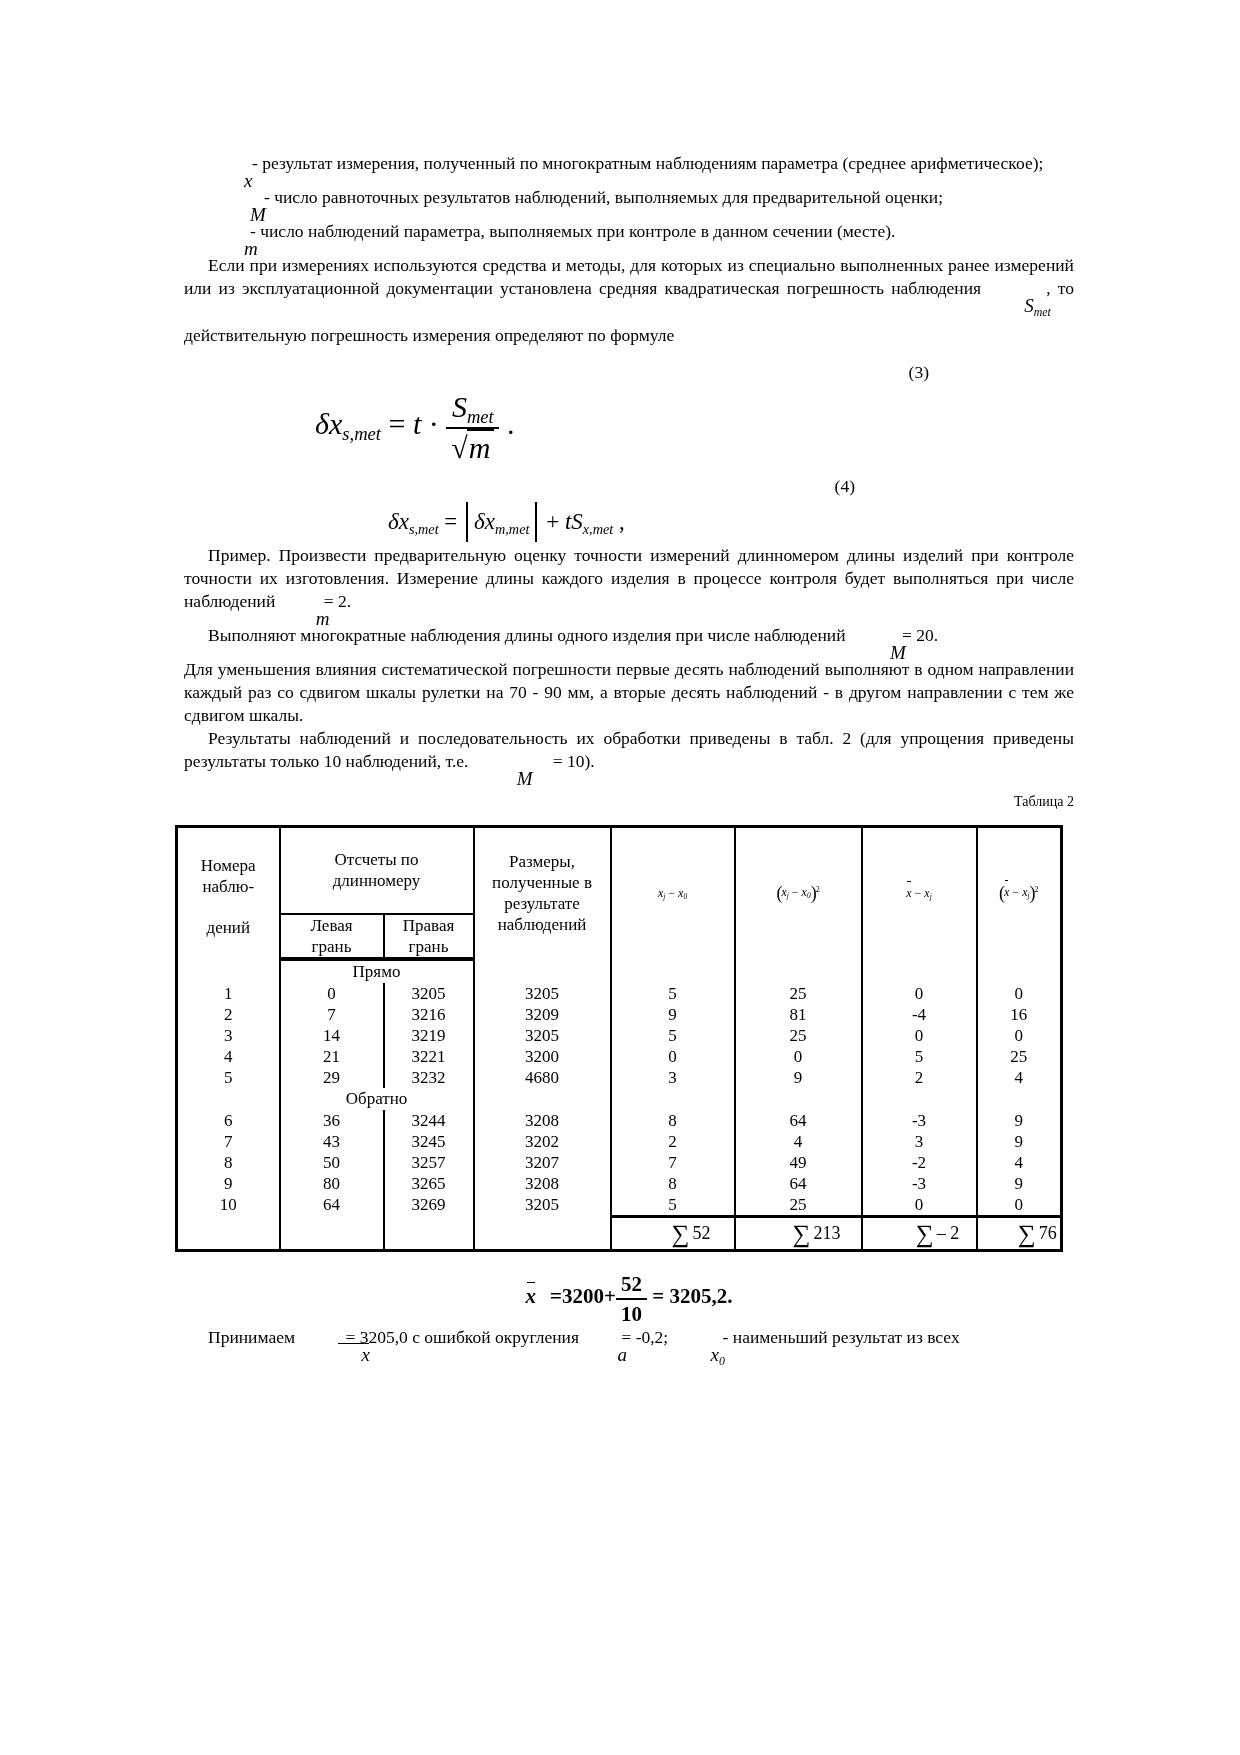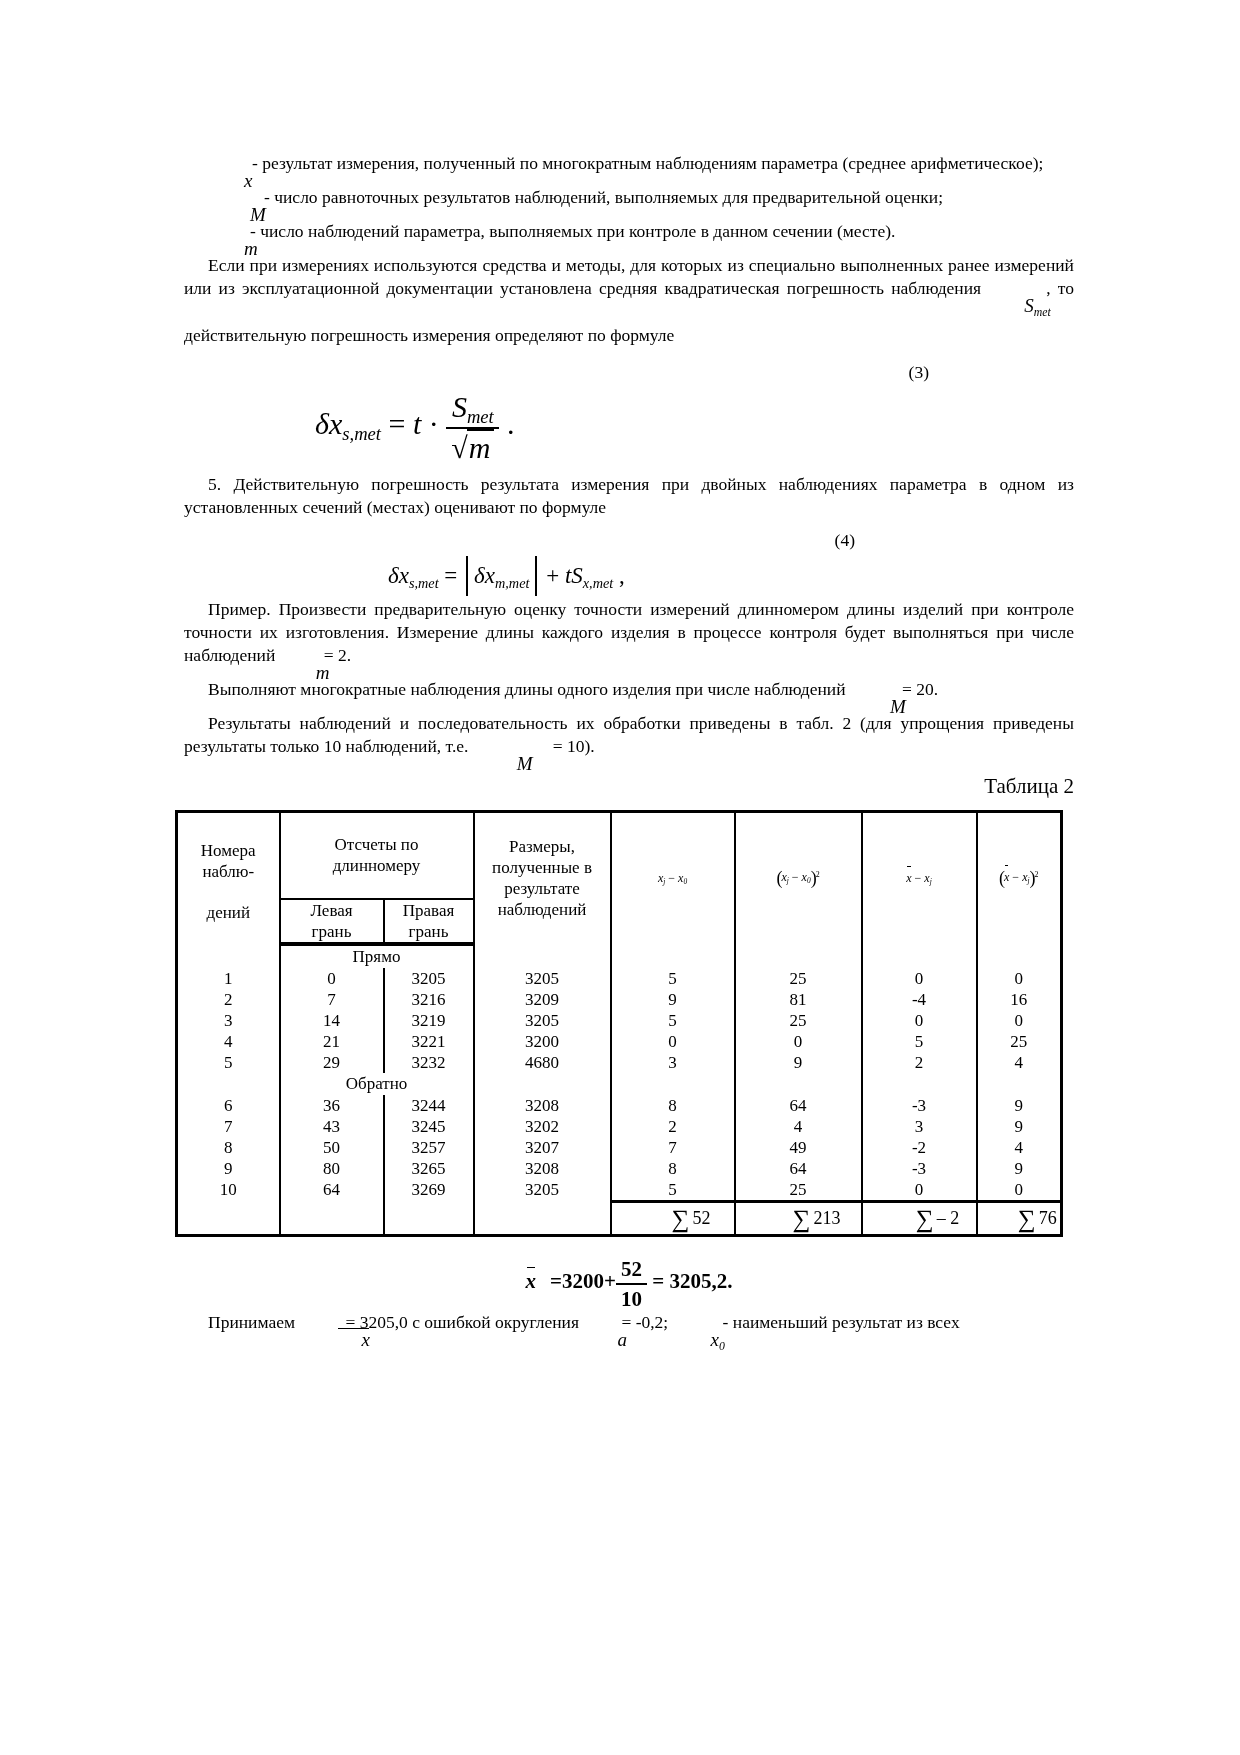--- a/index.html
+++ b/index.html
@@ -30,21 +30,21 @@
   .ovl::after{content:"";position:absolute;left:1px;right:1px;top:-2px;border-top:1.6px solid #000;}
   .frac{display:inline-block;vertical-align:middle;text-align:center;line-height:1.15;}
   .frac .num{display:block;border-bottom:2px solid #000;padding:0 5px 2px 5px;}
   .frac .den{display:block;padding:2px 5px 0 5px;}
   .sqrt .rad{font-style:normal;margin-right:-1px;}
   .sqrt .und{border-top:2px solid #000;padding:0 4px 0 2px;}
   .absb{display:inline-block;border-left:2px solid #000;border-right:2px solid #000;
         padding:7px 6px;margin:0 3px;}
   .bp{font-size:1.5em;letter-spacing:-1px;vertical-align:-0.18em;}
 
-  .caption{font-size:21px;line-height:23px;text-align:right;margin-top:6px;}
+  .caption{font-size:14px;line-height:23px;text-align:right;margin-top:6px;}
 
   table.obs{border-collapse:collapse;table-layout:fixed;width:885px;margin:12px 0 0 -9px;
             font-size:17px;}
   table.obs{border:3px solid #000;}
   table.obs th,table.obs td{font-weight:normal;text-align:center;vertical-align:middle;
             padding:0;border-left:2px solid #000;border-right:2px solid #000;line-height:21px;}
   tr.h1{height:87px;}
   tr.h2{height:43px;}
   tr.h2 th{border-bottom:4px solid #000;border-top:2px solid #000;}
   th.c1{vertical-align:top;}
@@ -64,25 +64,25 @@
 <body>
 
 <div class="page">
   <div id="flow">
       <p class="body ind"><span class="feq" style="width: 44px; height: 17px; vertical-align: -17px;"><span class="g" style="left: 12px;"><span class="mth"><span><span class="it">x</span></span></span></span></span>- результат измерения, полученный по многократным наблюдениям параметра (среднее арифметическое);</p>
       <p class="body ind"><span class="feq" style="width: 56px; height: 17px; vertical-align: -17px;"><span class="g" style="left: 18px;"><span class="mth"><span><span class="it">M</span></span></span></span></span>- число равноточных результатов наблюдений, выполняемых для предварительной оценки;</p>
       <p class="body ind"><span class="feq" style="width: 42px; height: 17px; vertical-align: -17px;"><span class="g" style="left: 12px;"><span class="mth"><span><span class="it">m</span></span></span></span></span>- число наблюдений параметра, выполняемых при контроле в данном сечении (месте).</p>
       <p class="body ind">Если при измерениях используются средства и методы, для которых из специально выполненных ранее измерений или из эксплуатационной документации установлена средняя квадратическая погрешность наблюдения <span class="feq" style="width: 58px; height: 30px; vertical-align: -30px;"><span class="g" style="left: 12px;"><span class="mth"><span><span class="it">S</span><sub class="ss it">met</sub></span></span></span></span>, то действительную погрешность измерения определяют по формуле</p>
       <div class="eqnum" style="padding-right: 145px; margin-top: 14px;">(3)</div>
       <div class="disp f3"><span class="mth"><span><span class="it">δx</span><sub class="ss it">s,met</sub></span><span><span> = </span></span><span><span class="it">t</span></span><span><span> · </span></span><span class="frac"><span class="num"><span class="mth"><span><span class="it">S</span><sub class="ss it">met</sub></span></span></span><span class="den"><span class="mth"><span class="sqrt"><span class="rad">√</span><span class="und"><span class="mth"><span><span class="it">m</span></span></span></span></span></span></span></span><span><span> .</span></span></span></div>
-      <p class="body ind">5. Действительную погрешность результата измерения при двойных наблюдениях параметра в одном из установленных сечений (местах) оценивают по формуле</p>
       <div class="eqnum" style="padding-right: 219px; margin-top: 10px;">(4)</div>
       <div class="disp f4"><span class="mth"><span><span class="it">δx</span><sub class="ss it">s,met</sub></span><span><span> = </span></span><span class="absb"><span class="mth"><span><span class="it">δx</span><sub class="ss it">m,met</sub></span></span></span><span><span> + </span></span><span><span class="it">tS</span><sub class="ss it">x,met</sub></span><span><span> ,</span></span></span></div>
       <p class="body ind">Пример. Произвести предварительную оценку точности измерений длинномером длины изделий при контроле точности их изготовления. Измерение длины каждого изделия в процессе контроля будет выполняться при числе наблюдений <span class="feq" style="width: 44px; height: 17px; vertical-align: -17px;"><span class="g" style="left: 12px;"><span class="mth"><span><span class="it">m</span></span></span></span></span>= 2.</p>
       <p class="body ind">Выполняют многократные наблюдения длины одного изделия при числе наблюдений <span class="feq" style="width: 52px; height: 17px; vertical-align: -17px;"><span class="g" style="left: 16px;"><span class="mth"><span><span class="it">M</span></span></span></span></span>= 20.</p>
+      <p class="body">Для уменьшения влияния систематической погрешности первые десять наблюдений выполняют в одном направлении каждый раз со сдвигом шкалы рулетки на 70 - 90 мм, а вторые десять наблюдений - в другом направлении с тем же сдвигом шкалы.</p>
       <p class="body ind">Результаты наблюдений и последовательность их обработки приведены в табл. 2 (для упрощения приведены результаты только 10 наблюдений, т.е. <span class="feq" style="width: 80px; height: 17px; vertical-align: -17px;"><span class="g" style="left: 20px;"><span class="mth"><span><span class="it">M</span></span></span></span></span>= 10).</p>
       <div class="caption">Таблица 2</div>
       <table class="obs">
         <colgroup>
           <col style="width: 103px;">
           <col style="width: 104px;">
           <col style="width: 90px;">
           <col style="width: 137px;">
           <col style="width: 124px;">
           <col style="width: 127px;">

